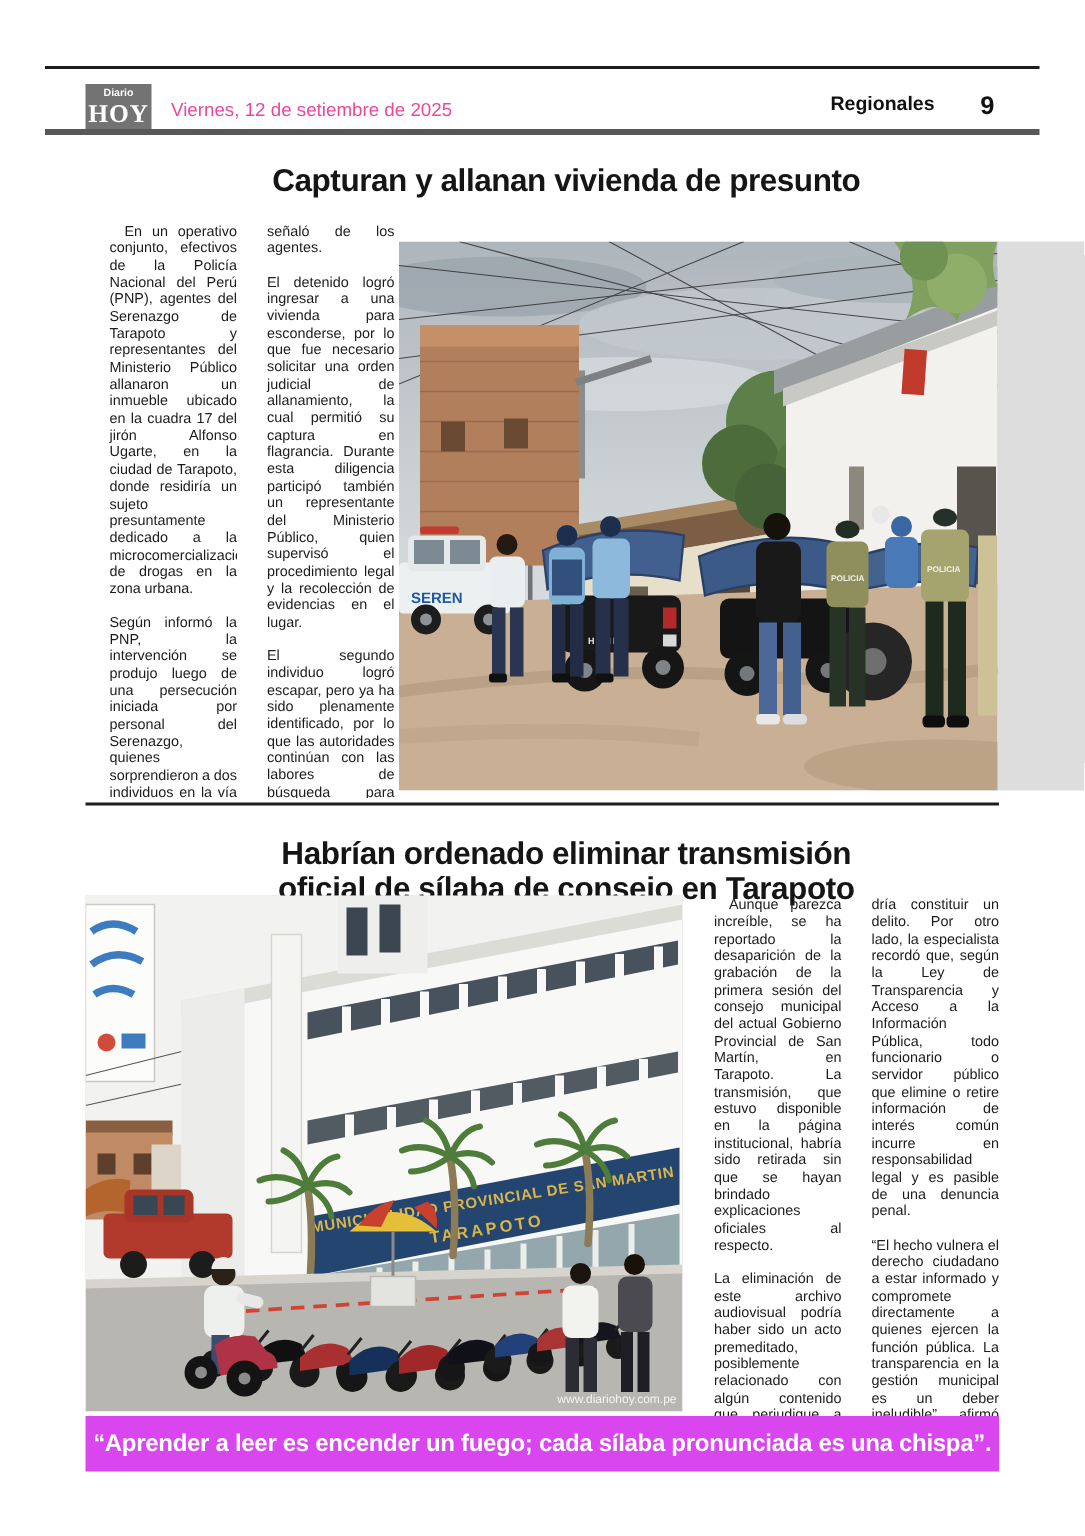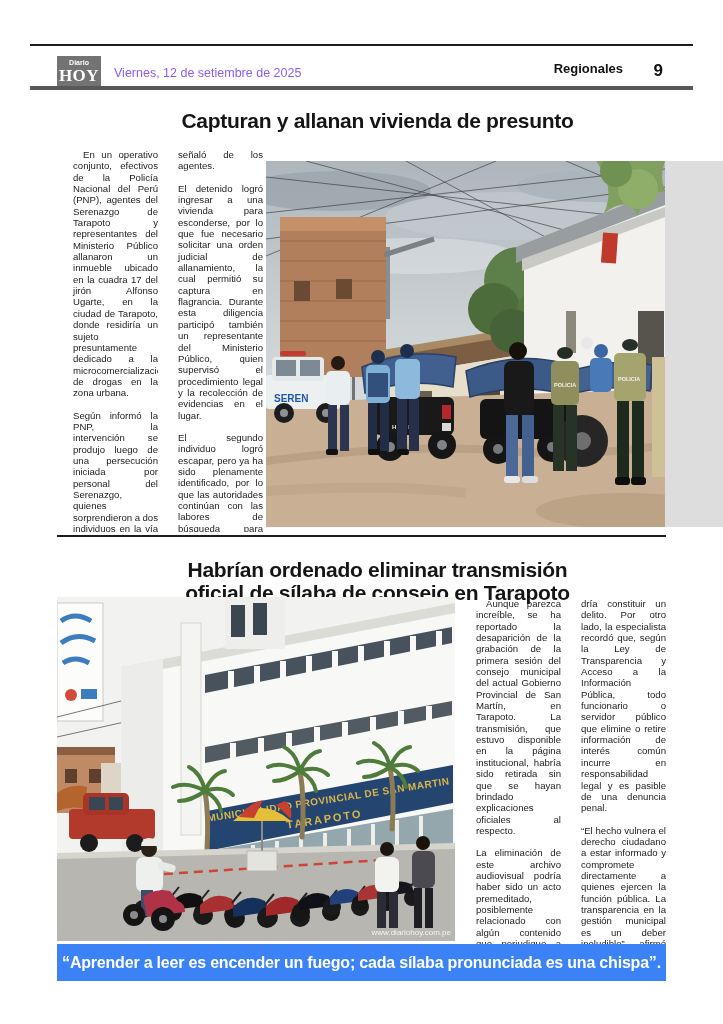--- a/index.html
+++ b/index.html
@@ -3,40 +3,40 @@
 <meta charset="utf-8">
 <style>
   html,body{margin:0;padding:0;background:#ffffff;}
   .page{position:relative;width:723px;height:1024px;background:#ffffff;overflow:hidden;
         font-family:"Liberation Sans",sans-serif;color:#1c1c1c;}
   .rule-top{position:absolute;left:30px;top:44px;width:663px;height:2px;background:#1d1d1d;}
   .rule-header{position:absolute;left:30px;top:86px;width:663px;height:4px;background:#58585b;}
   .logo{position:absolute;left:57px;top:56px;width:44px;height:32px;background:#737373;color:#fff;text-align:center;}
   .logo-top{display:block;font-size:7px;font-weight:bold;line-height:8px;margin-top:3px;}
   .logo-main{display:block;font-family:"Liberation Serif",serif;font-size:17px;font-weight:bold;line-height:18px;letter-spacing:.5px;}
-  .date{position:absolute;left:114px;top:66px;font-size:12.5px;color:#8b5cf6;}
+  .date{position:absolute;left:114px;top:66px;font-size:12.5px;color:#ec4899;}
   .section{position:absolute;right:100px;top:61px;font-size:13px;font-weight:bold;color:#111;}
   .pagenum{position:absolute;right:60px;top:61px;font-size:17px;font-weight:bold;color:#111;}
   .title{position:absolute;left:57px;width:609px;margin:16px;text-align:center;font-weight:bold;color:#151515;letter-spacing:-.3px;}
   .title span{display:block;}
   .t1{top:94px;font-size:21px;line-height:22.5px;}
   .t2{top:543px;font-size:21px;line-height:22.5px;}
   .col{position:absolute;width:101px;font-size:9.6px;line-height:11.35px;text-align:justify;
        color:#1c1c1c;overflow:hidden;hyphens:auto;-webkit-hyphens:auto;word-spacing:-0.2px;}
   .col p{margin:0 0 11px 16px;}
   .indent-first p:first-child{text-indent:10px;}
   .a1c1{left:57px;top:149px;height:383px;}
   .a1c2{left:162px;top:149px;height:383px;}
   .a2c1{left:460px;top:598px;height:346px;}
   .a2c2{left:565px;top:598px;height:346px;}
   .photo{position:absolute;margin:0;overflow:hidden;background:#ddd;}
   .photo1{left:266px;top:161px;width:477px;height:366px;}
   .photo2{left:57px;top:597px;width:398px;height:344px;}
   .divider{position:absolute;left:57px;top:535px;width:609px;height:2px;background:#1d1d1d;}
-  .banner{position:absolute;left:57px;top:944px;width:609px;height:37px;background:#3b82f6;color:#ffffff;
+  .banner{position:absolute;left:57px;top:944px;width:609px;height:37px;background:#d946ef;color:#ffffff;
           display:flex;align-items:center;justify-content:center;font-size:16px;font-weight:bold;letter-spacing:-.2px;}
 </style>
 </head>
 <body>
 
 <div class="page">
 
   <div class="rule-top"></div>
 
   <div class="logo">

